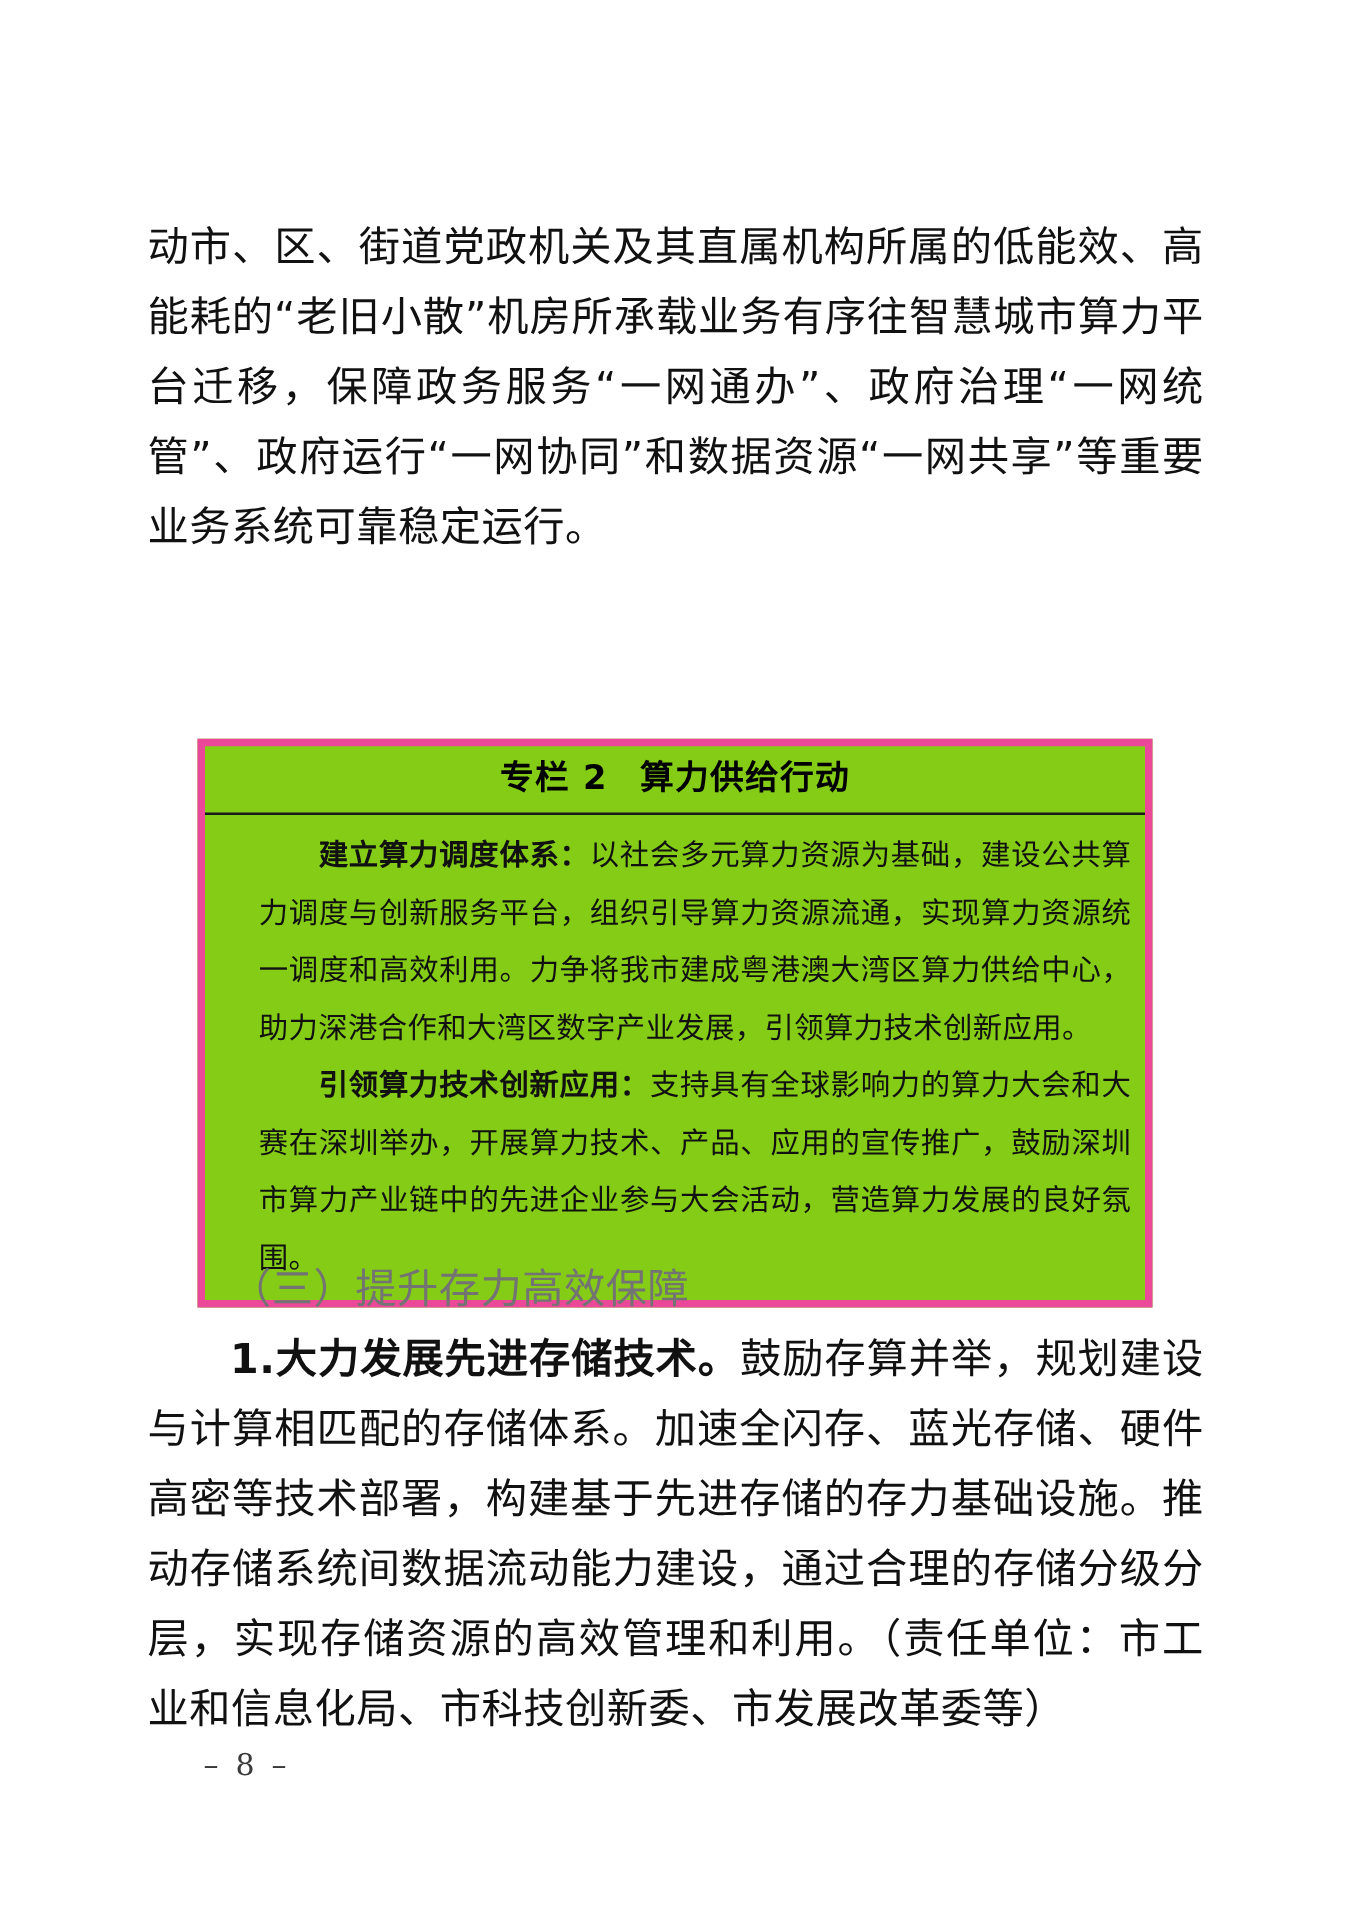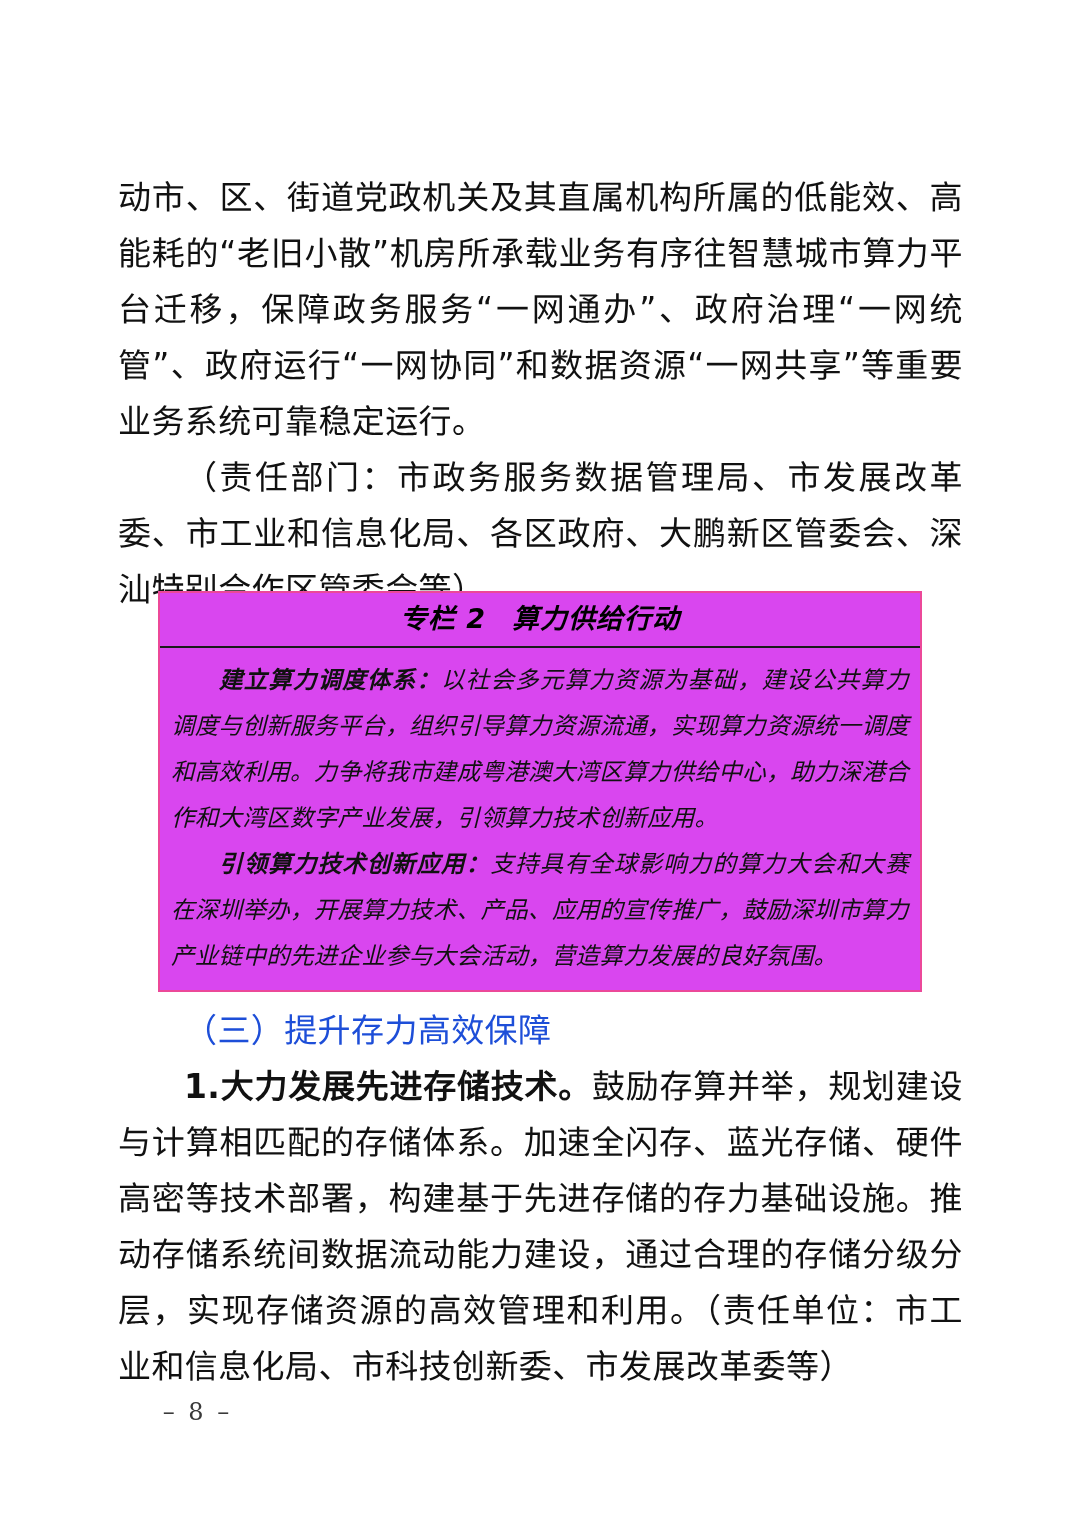--- a/index.html
+++ b/index.html
@@ -52,52 +52,52 @@
     font-weight: bold;
   }
 
   
   .sec-heading {
     font-size: 33px;
     line-height: 56px;
     letter-spacing: 0.4px;
     text-indent: 66px;
     margin: 0;
-    color: #1d4ed8;
+    color: #737373;
   }
 
   
   .box-wrap {
     position: absolute;
     left: 158px;
     top: 591px;
     width: 764px;
   }
   .colbox {
-    border: 2px solid #ec4899;
-    background: #d946ef;
+    border: 6px solid #ec4899;
+    background: #84cc16;
     box-sizing: border-box;
     width: 100%;
-    font-style: italic;
   }
   .colbox-title {
     border-bottom: 2px solid #1a1a1a;
     text-align: center;
     font-size: 27px;
     font-weight: bold;
     letter-spacing: 1px;
     padding: 9px 0 10px 0;
     line-height: 1.25;
   }
   .colbox-title .gap {
     display: inline-block;
     width: 26px;
   }
   .colbox-body {
     padding: 9px 11px 11px 11px;
+    margin-left: 32px;
   }
   .box-para {
     font-size: 23.5px;
     line-height: 46px;
     letter-spacing: 0.3px;
     text-align: justify;
     text-justify: inter-character;
     text-indent: 48px;
     margin: 0;
     word-break: break-all;
@@ -128,21 +128,20 @@
     color: #3a3a3a;
   }
 </style>
 </head>
 <body>
 
 <div class="page">
 
   <div class="content">
     <p class="para">动市、区、街道党政机关及其直属机构所属的低能效、高能耗的“老旧小散”机房所承载业务有序往智慧城市算力平台迁移，保障政务服务“一网通办”、政府治理“一网统管”、政府运行“一网协同”和数据资源“一网共享”等重要业务系统可靠稳定运行。</p>
-    <p class="para indent2">（责任部门：市政务服务数据管理局、市发展改革委、市工业和信息化局、各区政府、大鹏新区管委会、深汕特别合作区管委会等）</p>
   </div>
 
   <div class="box-wrap">
     <div class="colbox">
 
       <div class="colbox-title">
         <span>专栏 2</span><span class="gap"></span><span>算力供给行动</span>
       </div>
 
       <div class="colbox-body">

